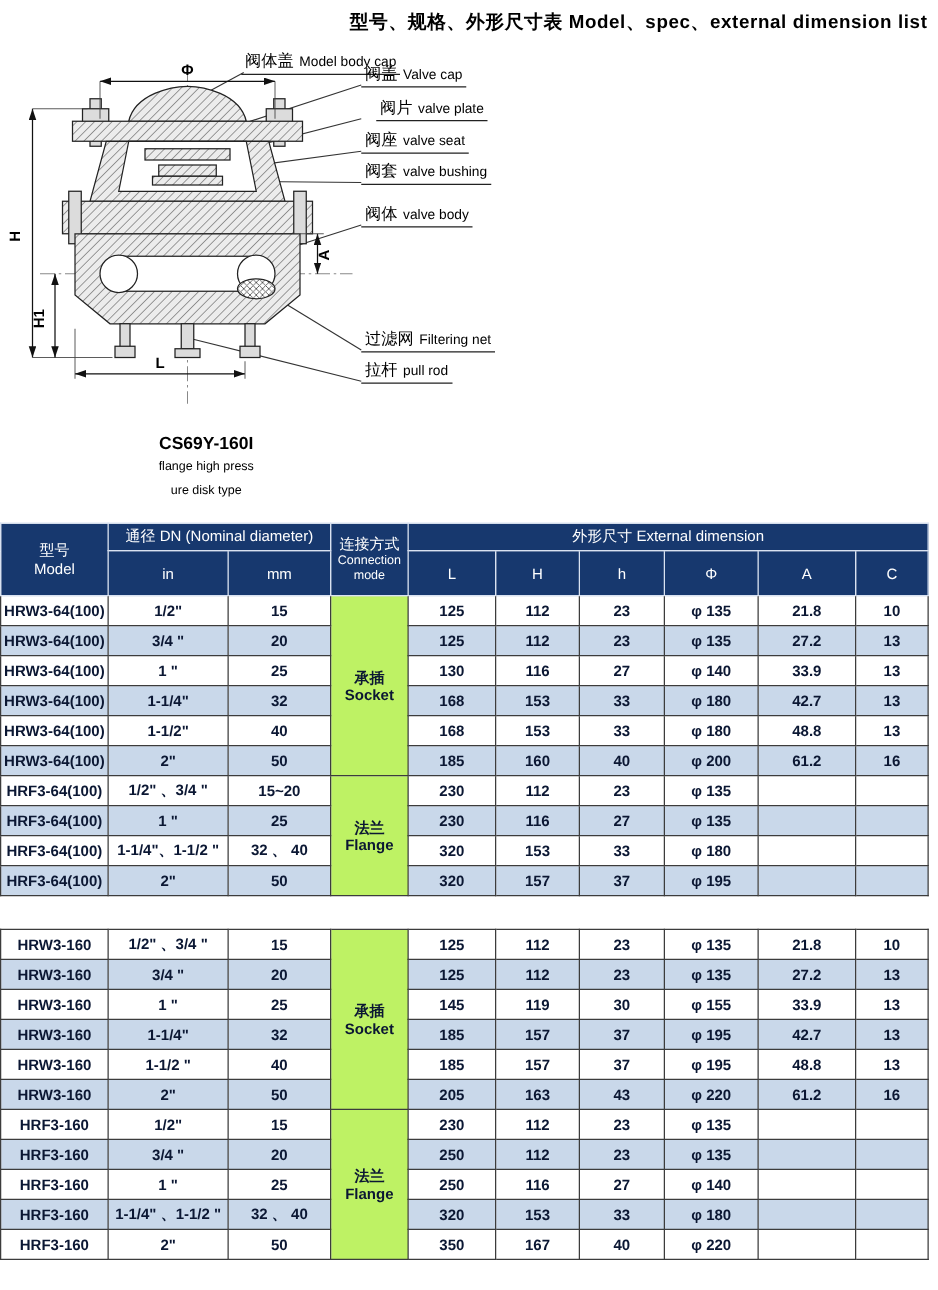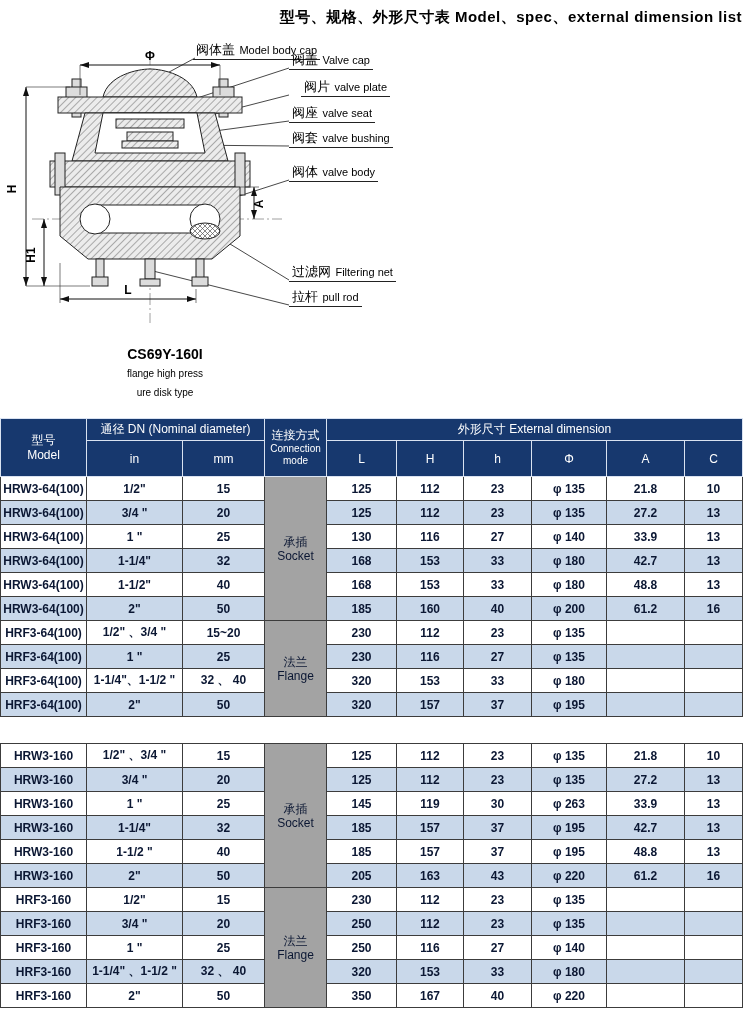--- a/index.html
+++ b/index.html
@@ -74,21 +74,21 @@
     vertical-align: middle;
     padding: 2px 1px;
     height: 24px;
     font-size: 12px;
     font-weight: bold;
     color: #0b1733;
     background: #fff;
     overflow: hidden;
   }
   tr.alt td { background: #c9d8ea; }
-  td.conn-cell { background: #a3a3a3; font-weight: normal; line-height: 14px; }
+  td.conn-cell { background: #bef264; font-weight: bold; line-height: 14px; }
   .tbl-gap { height: 26px; }
 </style>
 </head>
 <body>
 
 <div class="page-title">型号、规格、外形尺寸表  Model、spec、external dimension list</div>
 
 <div class="diagram">
   <svg class="drawing" width="750" height="300" viewBox="0 0 750 300">
     <defs>
@@ -416,21 +416,21 @@
           <td>27.2</td>
           <td>13</td>
         </tr>
         <tr>
           <td class="model-cell">HRW3-160</td>
           <td>1 "</td>
           <td>25</td>
           <td>145</td>
           <td>119</td>
           <td>30</td>
-          <td>φ 263</td>
+          <td>φ 155</td>
           <td>33.9</td>
           <td>13</td>
         </tr>
         <tr class="alt">
           <td class="model-cell">HRW3-160</td>
           <td>1-1/4"</td>
           <td>32</td>
           <td>185</td>
           <td>157</td>
           <td>37</td>

